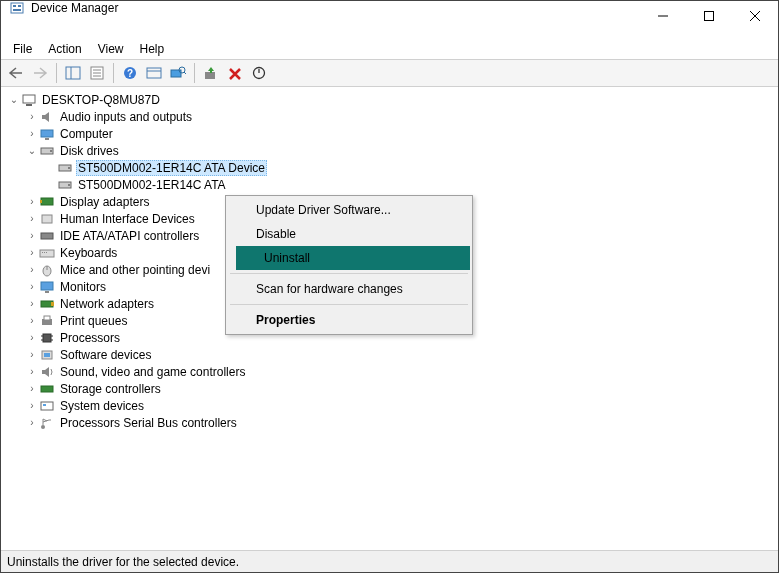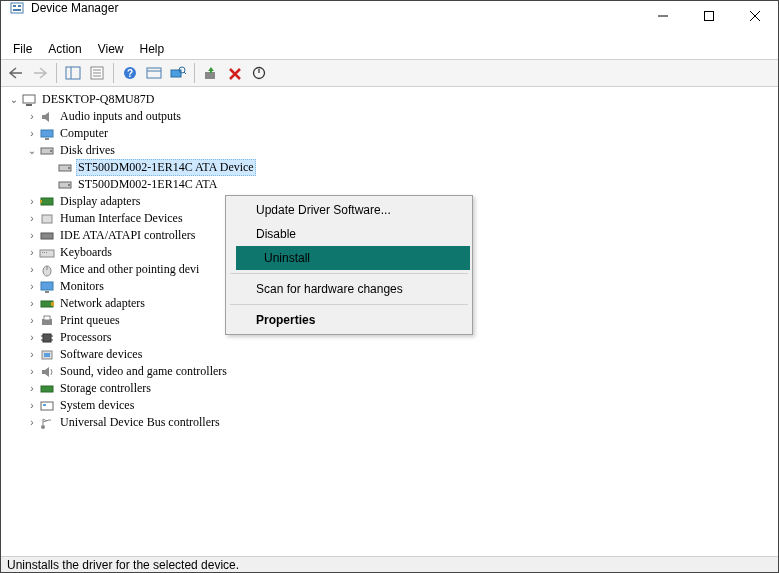--- a/index.html
+++ b/index.html
@@ -83,21 +83,21 @@
   width: 14px; height: 14px;
   display: inline-flex; align-items: center; justify-content: center;
   color: #666;
   font-size: 10px;
 }
 .node-icon {
   width: 16px; height: 16px;
   display: inline-flex; align-items: center; justify-content: center;
   margin-right: 3px;
 }
-.node-label { font-size: 12px; padding: 0 2px; font-family: Liberation Serif, serif; }
+.node-label { font-size: 12px; padding: 0 2px; }
 .selected .node-label {
   background: #cde8ff;
   border: 1px dotted #7ab7e8;
   padding: 0 1px;
 }
 .indent-0 { padding-left: 4px; }
 .indent-1 { padding-left: 22px; }
 .indent-2 { padding-left: 40px; }
 
 
@@ -120,21 +120,21 @@
 }
 .ctx-item.bold { font-weight: bold; }
 .ctx-sep {
   height: 1px;
   background: #d0d0d0;
   margin: 3px 2px;
 }
 
 
 .statusbar {
-  height: 16px;
+  height: 22px;
   border-top: 1px solid #d0d0d0;
   background: #f0f0f0;
   padding: 2px 6px;
   font-size: 12px;
   display: flex;
   align-items: center;
 }
 </style>
 </head>
 <body>
@@ -455,21 +455,21 @@
     </div>
 
     <div class="row indent-1">
       <span class="expander">›</span>
       <span class="node-icon">
           <svg width="16" height="14" viewBox="0 0 16 14">
             <circle cx="4" cy="11" r="2" fill="#888"></circle>
             <path d="M4 9 V3 L8 5 M4 6 L10 4 M10 4 H12" stroke="#888" fill="none"></path>
           </svg>
         </span>
-      <span class="node-label">Universal Device Bus controllers</span>
+      <span class="node-label">Processors Serial Bus controllers</span>
     </div>
   </div>
 
   <div class="context-menu">
     <div class="ctx-item">Update Driver Software...</div>
     <div class="ctx-item">Disable</div>
     <div class="ctx-item highlighted">Uninstall</div>
     <div class="ctx-sep"></div>
     <div class="ctx-item">Scan for hardware changes</div>
     <div class="ctx-sep"></div>

